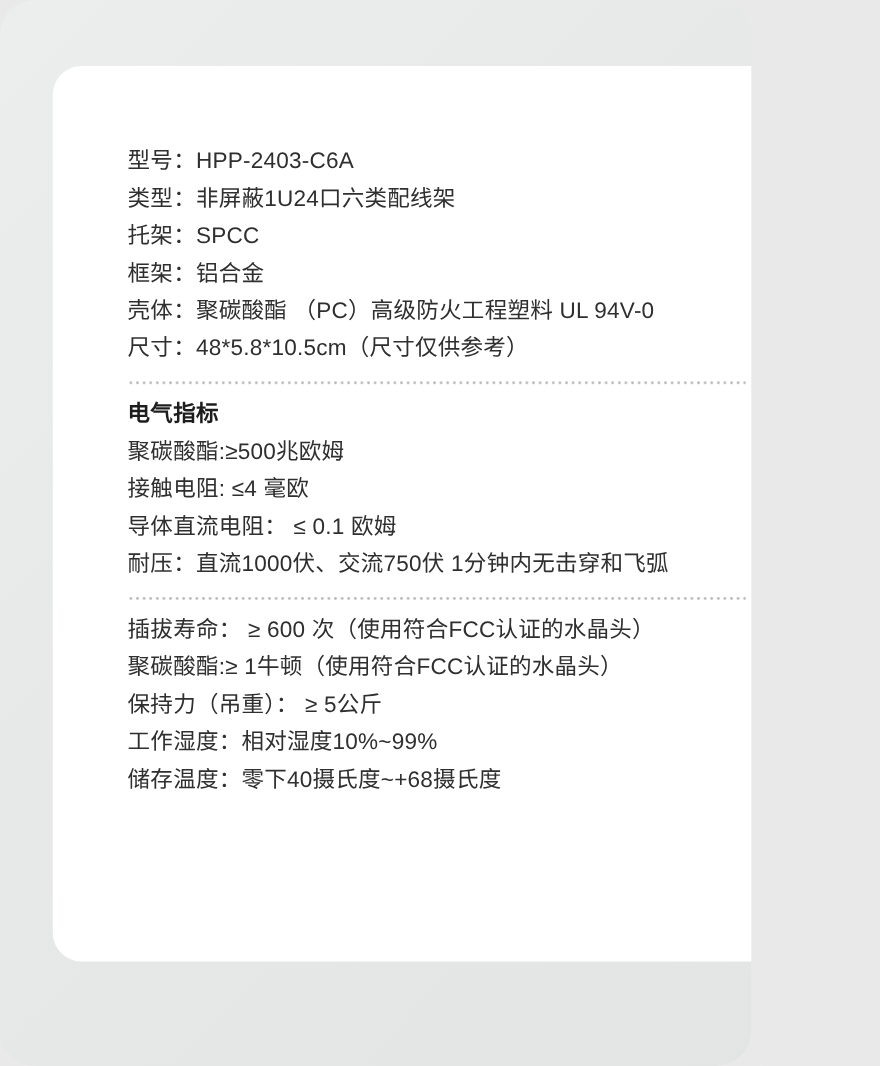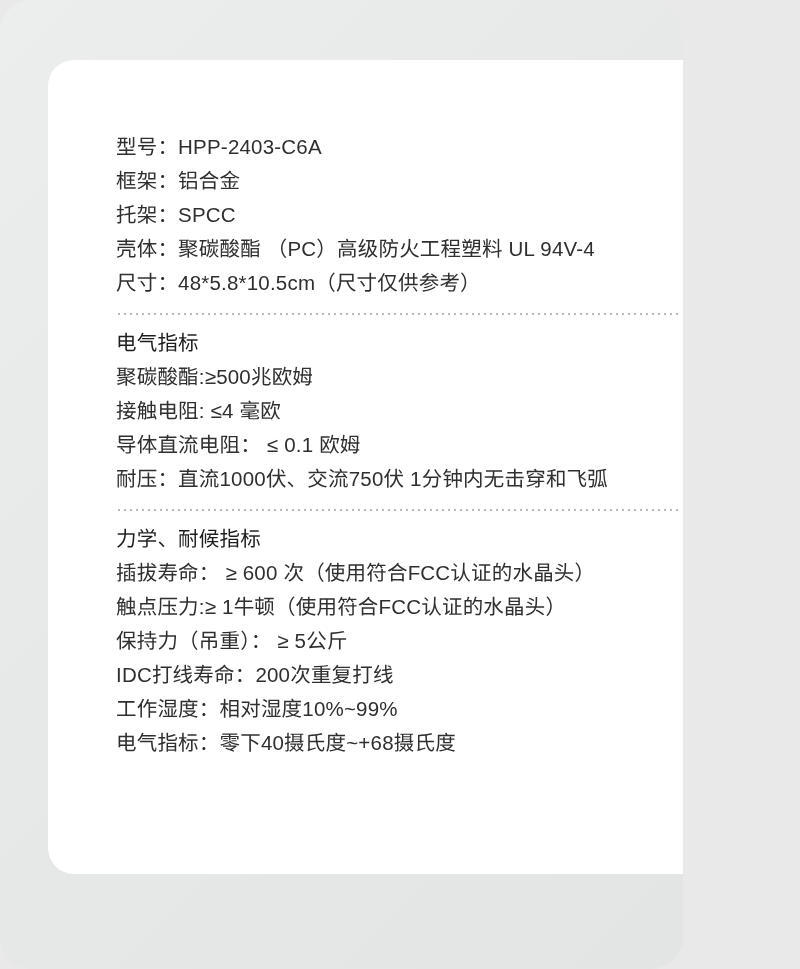--- a/index.html
+++ b/index.html
@@ -41,21 +41,21 @@
   .spec-line {
     font-size: 20.5px;
     line-height: 34px;
     color: #2f2f2f;
     white-space: nowrap;
     letter-spacing: 0.2px;
   }
   .section-title {
     font-size: 20.5px;
     line-height: 34px;
-    font-weight: normal;
+    font-weight: bold;
     color: #1d1d1d;
     white-space: nowrap;
     letter-spacing: 0.2px;
   }
   .divider {
     width: 562px;
     height: 10px;
     margin: 7px 0 9px 0;
     background-image: radial-gradient(circle, #b9b9b9 1px, rgba(255,255,255,0) 1.4px);
     background-size: 6px 6px;
@@ -69,43 +69,42 @@
 </style>
 </head>
 <body>
 
 <div class="page">
   <div class="card">
     <div class="content">
 
       <div class="group">
         <div class="spec-line">型号：HPP-2403-C6A</div>
+        <div class="spec-line">类型：非屏蔽1U24口六类配线架</div>
+        <div class="spec-line">托架：SPCC</div>
         <div class="spec-line">框架：铝合金</div>
-        <div class="spec-line">托架：SPCC</div>
-        <div class="spec-line">壳体：聚碳酸酯 （PC）高级防火工程塑料 UL 94V-4</div>
+        <div class="spec-line">壳体：聚碳酸酯 （PC）高级防火工程塑料 UL 94V-0</div>
         <div class="spec-line">尺寸：48*5.8*10.5cm（尺寸仅供参考）</div>
       </div>
 
       <div class="divider"></div>
 
       <div class="group">
         <div class="section-title">电气指标</div>
         <div class="spec-line">聚碳酸酯:≥500兆欧姆</div>
         <div class="spec-line">接触电阻: ≤4 毫欧</div>
         <div class="spec-line">导体直流电阻： ≤ 0.1 欧姆</div>
         <div class="spec-line">耐压：直流1000伏、交流750伏 1分钟内无击穿和飞弧</div>
       </div>
 
       <div class="divider"></div>
 
       <div class="group">
-        <div class="section-title">力学、耐候指标</div>
         <div class="spec-line">插拔寿命： ≥ 600 次（使用符合FCC认证的水晶头）</div>
-        <div class="spec-line">触点压力:≥ 1牛顿（使用符合FCC认证的水晶头）</div>
+        <div class="spec-line">聚碳酸酯:≥ 1牛顿（使用符合FCC认证的水晶头）</div>
         <div class="spec-line">保持力（吊重）： ≥ 5公斤</div>
-        <div class="spec-line">IDC打线寿命：200次重复打线</div>
         <div class="spec-line">工作湿度：相对湿度10%~99%</div>
-        <div class="spec-line">电气指标：零下40摄氏度~+68摄氏度</div>
+        <div class="spec-line">储存温度：零下40摄氏度~+68摄氏度</div>
       </div>
 
     </div>
   </div>
 </div>
 
 </body></html>

